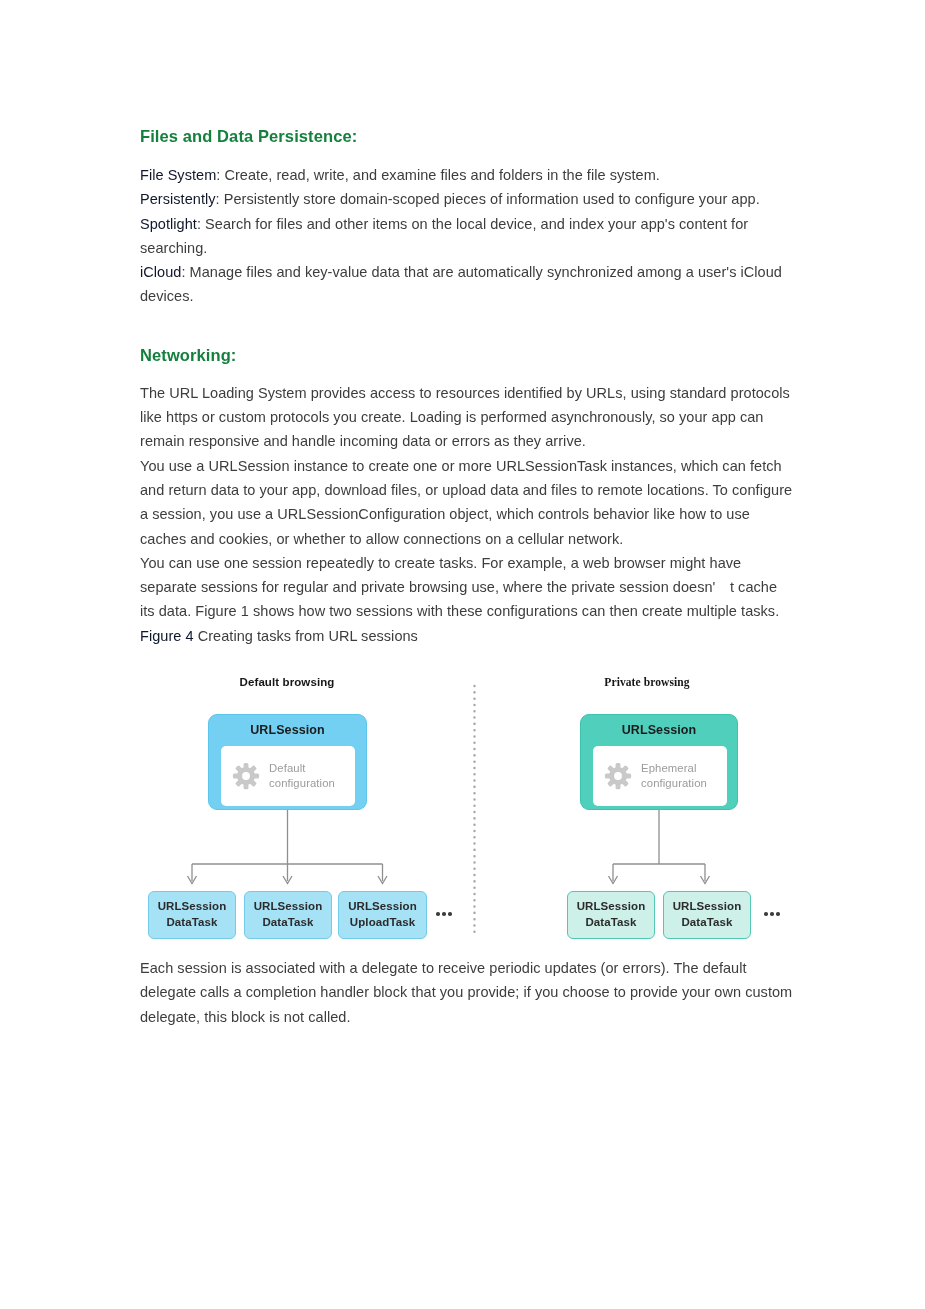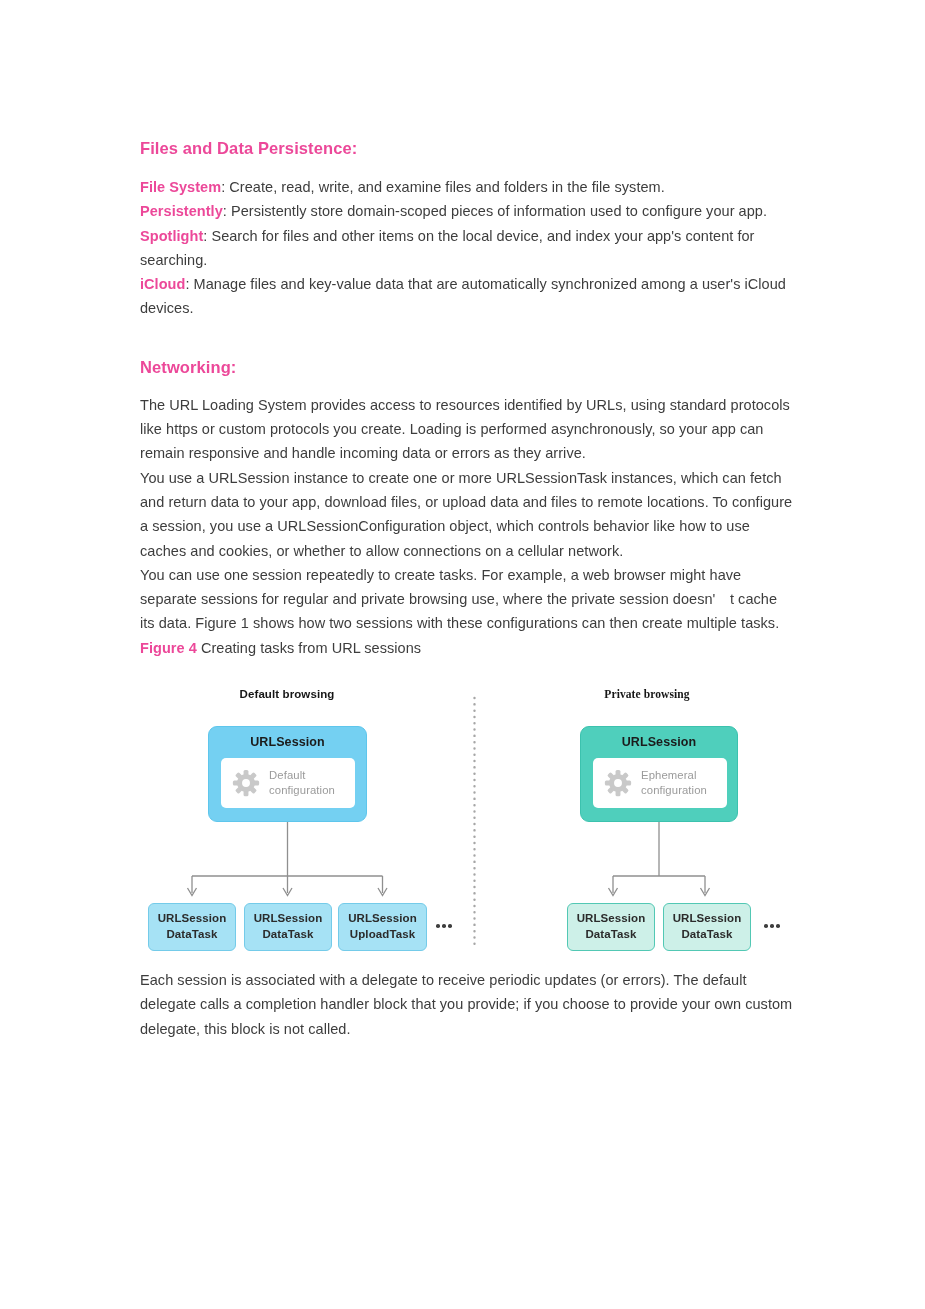--- a/index.html
+++ b/index.html
@@ -6,30 +6,30 @@
   html,body { background:#ffffff; }
   body {
     width:925px; height:1309px; position:relative;
     font-family:"Liberation Sans","DejaVu Sans",sans-serif;
     color:#3d3d3d;
   }
   .content {
     position:absolute; left:140px; top:126px; width:655px;
   }
   h2.doc-heading {
-    font-size:16.5px; font-weight:700; color:#ec4899;
-    line-height:21px; margin:12px 0 16px 0;
+    font-size:16.5px; font-weight:700; color:#15803d;
+    line-height:21px; margin:0 0 16px 0;
     letter-spacing:0.1px;
   }
   h2.doc-heading.second { margin-top:36px; margin-bottom:15px; }
   p.line {
     font-size:14.5px; line-height:24.3px; color:#3d3d3d;
     letter-spacing:0.05px;
   }
-  p.line b { font-weight:700; color:#ec4899; }
+  p.line b { font-weight:400; color:#0f172a; }
 
   
   .figure {
     position:relative; width:650px; height:266px;
     margin-top:28px; margin-bottom:14px;
   }
   .panel-title {
     position:absolute; top:0; width:160px; text-align:center;
     font-size:11.5px; font-weight:700; color:#161616; letter-spacing:0.1px;
   }
@@ -45,21 +45,21 @@
   }
   .session.private {
     left:440px; width:158px;
     background:#4fcfbc; border:1px solid #3cc2ae;
   }
   .session-label {
     display:block; text-align:center; padding-top:8px;
     font-size:12.5px; font-weight:600; color:#1b1b1b; letter-spacing:0.1px;
   }
   .config-box {
-    position:absolute; left:12px; top:31px; width:134px; height:50px;
+    position:absolute; left:12px; top:31px; width:134px; height:60px;
     background:#ffffff; border-radius:5px;
     display:flex; align-items:center; padding-left:10px;
   }
   .config-text {
     margin-left:8px; font-size:11.3px; line-height:1.35;
     color:#9b9b9b; letter-spacing:0.1px;
   }
 
   .task {
     position:absolute; top:215px; height:48px; border-radius:6px;

